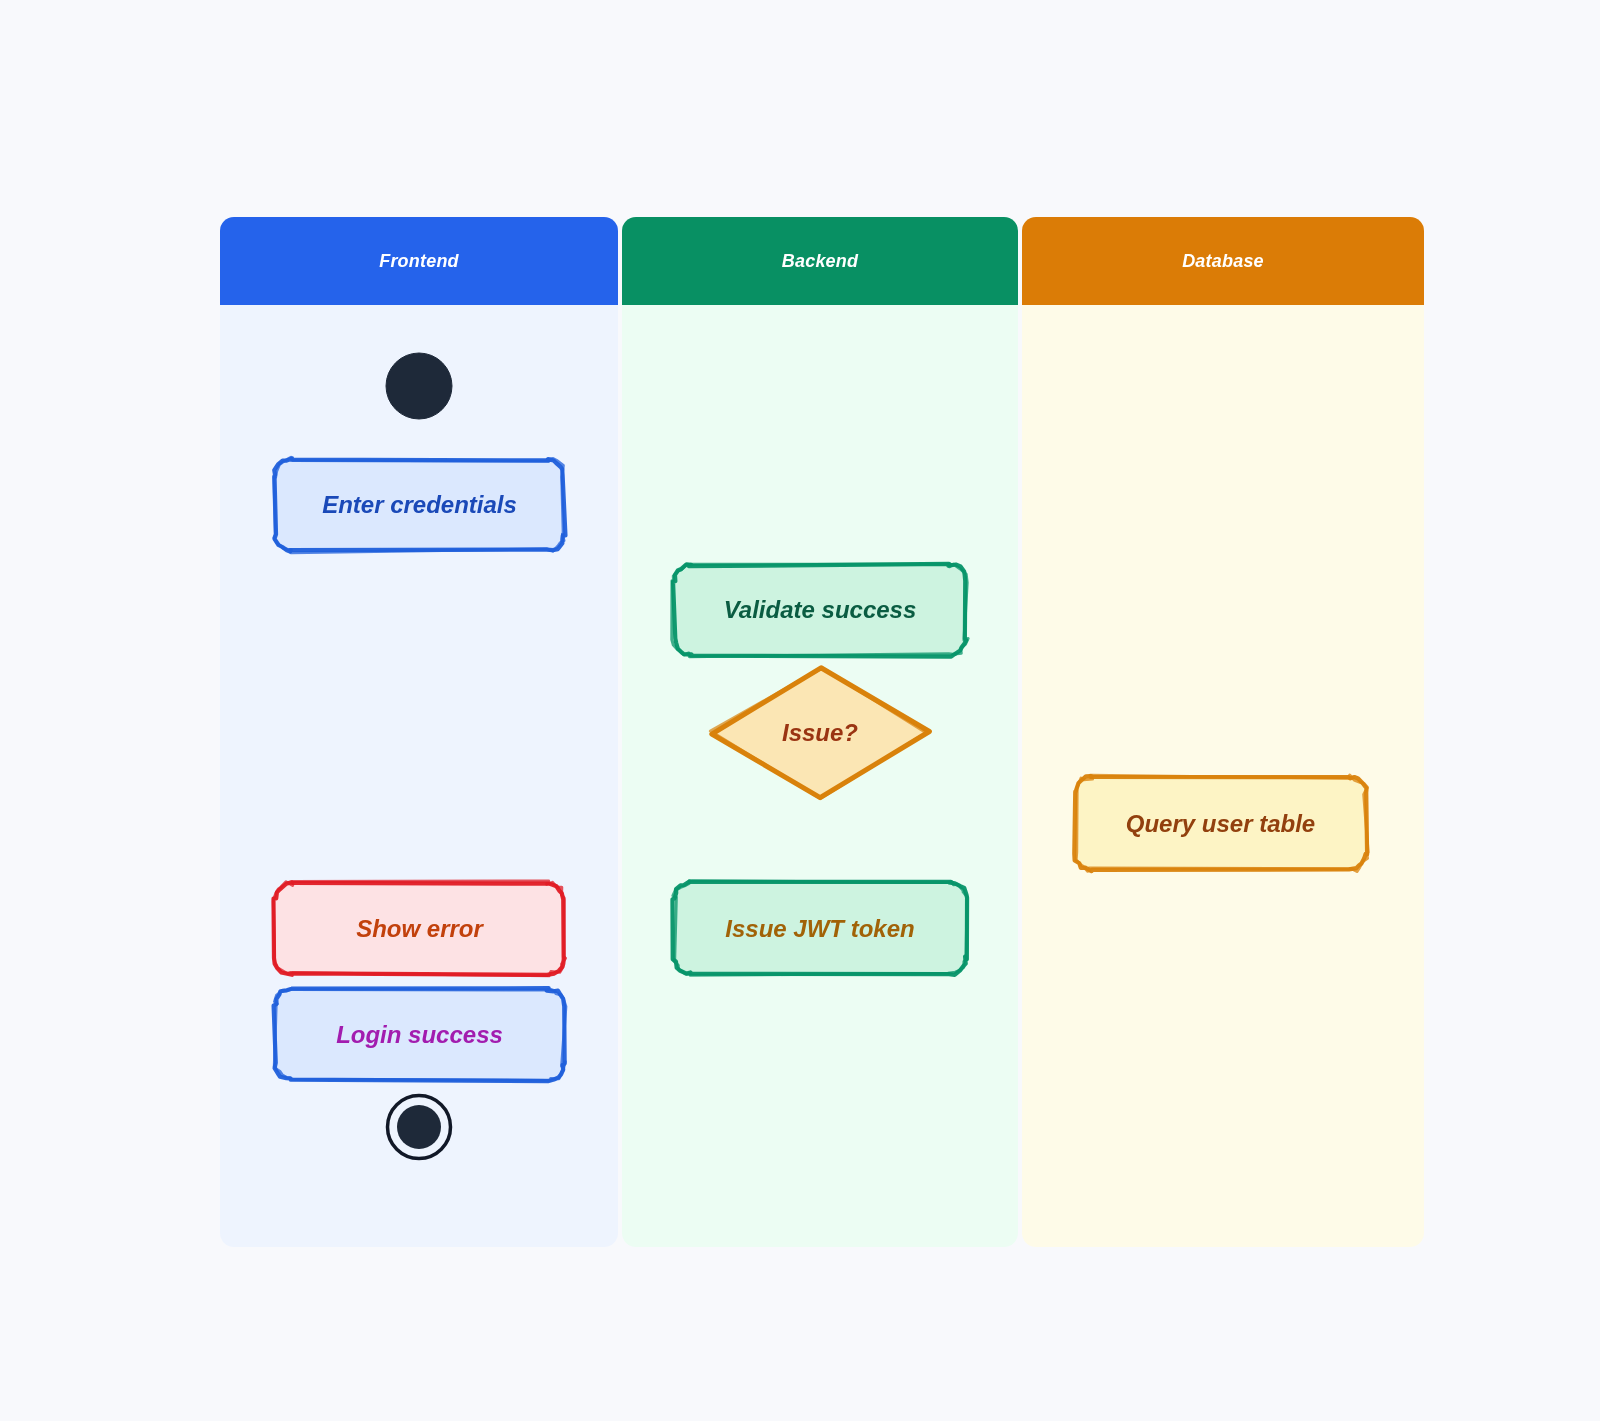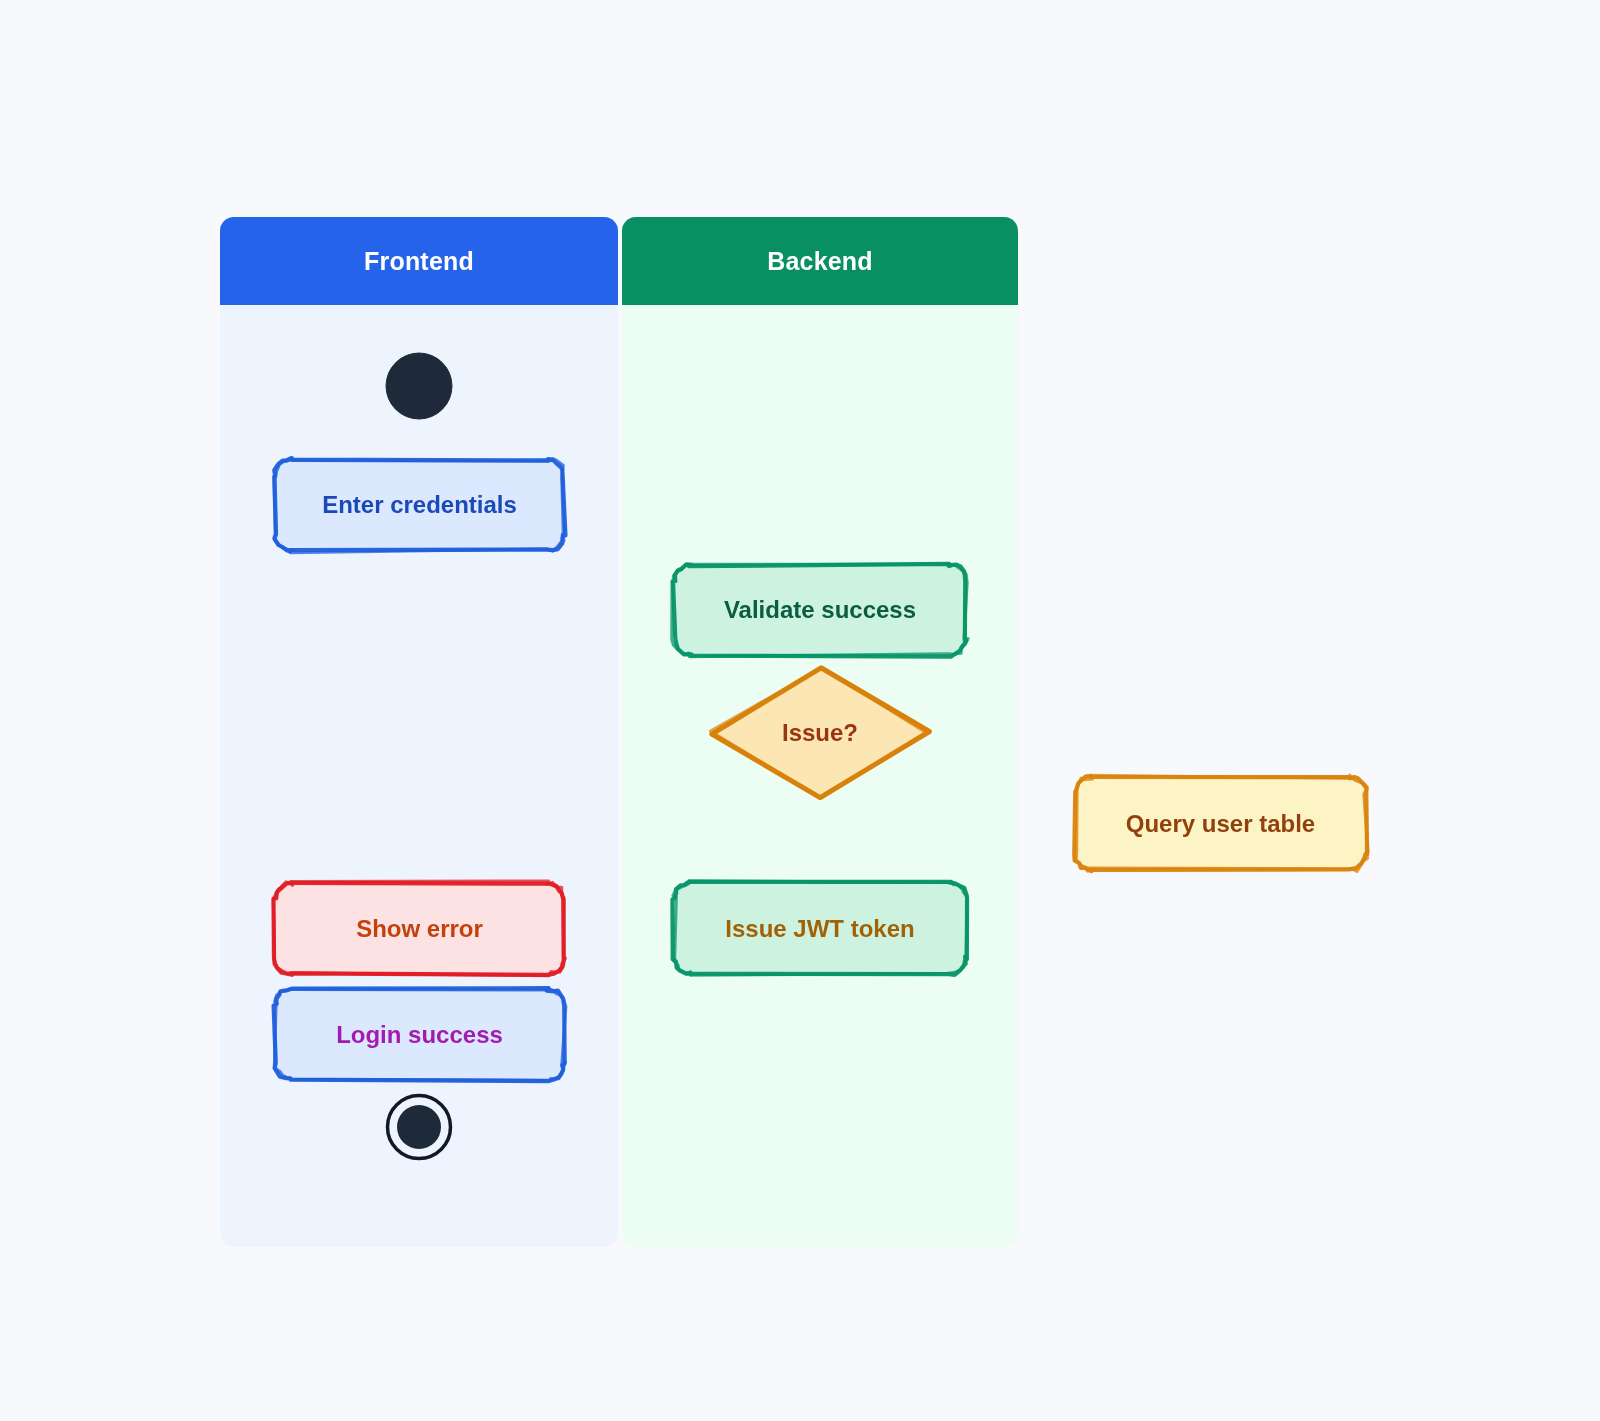--- a/index.html
+++ b/index.html
@@ -28,27 +28,29 @@
     left: 0;
     top: 0;
     width: 100%;
     height: 88px;
     display: flex;
     align-items: center;
     justify-content: center;
   }
   .lane-title {
     color: #ffffff;
-    font-size: 25px;
+    font-size: 18px;
     font-weight: bold;
     letter-spacing: 0.2px;
     font-family: "Liberation Sans", sans-serif;
+    font-style: italic;
   }
   .node {
     position: absolute;
+    font-style: italic;
   }
   .node svg {
     position: absolute;
     left: 0;
     top: 0;
     overflow: visible;
   }
   .node-label {
     position: absolute;
     left: 0;
@@ -75,20 +77,25 @@
       <span class="lane-title">Frontend</span>
     </div>
   </div>
 
   <div class="lane" id="lane-backend" style="left: 622px; top: 217px; width: 396px; height: 1030px; background: rgb(236, 253, 243);">
     <div class="lane-header" id="lane-backend-header" style="background: rgb(8, 144, 99); align-items: center;">
       <span class="lane-title">Backend</span>
     </div>
   </div>
 
+  <div class="lane" id="lane-database" style="left: 1022px; top: 217px; width: 402px; height: 1030px; background: rgb(254, 251, 232);">
+    <div class="lane-header" id="lane-database-header" style="background: rgb(219, 124, 6);">
+      <span class="lane-title">Database</span>
+    </div>
+  </div>
 
   <div class="node" id="node-start" style="left: 380px; top: 347px; width: 78px; height: 78px;">
       <svg width="78" height="78" viewBox="0 0 78 78">
         <circle cx="39" cy="39" r="33" fill="#1e2939" stroke="#1e2939" stroke-width="1"></circle>
       </svg>
     </div>
 
   <div class="node" id="node-enter-credentials" style="left: 275px; top: 459px; width: 289px; height: 92px;">
       <svg width="309" height="112" viewBox="-10 -10 309 112" style="left:-10px;top:-10px;">
         <path d="M15.34 0.40 L273.54 -0.27 L272.74 -0.66 L278.40 0.41 L282.05 3.42 L286.17 6.66 L287.69 11.18 L289.45 15.80 L288.55 75.41 L289.17 76.23 L288.00 80.54 L286.48 85.35 L282.25 89.59 L277.63 91.44 L273.32 91.70 L15.75 91.72 L16.40 92.50 L10.89 91.18 L6.17 88.85 L2.48 85.90 L0.90 81.01 L-0.54 76.42 L0.31 16.38 L0.58 15.70 L0.77 10.44 L3.65 6.14 L7.17 2.73 L11.51 1.19 L16.50 -0.37 Z" fill="#dbe8fe" stroke="none"></path>

